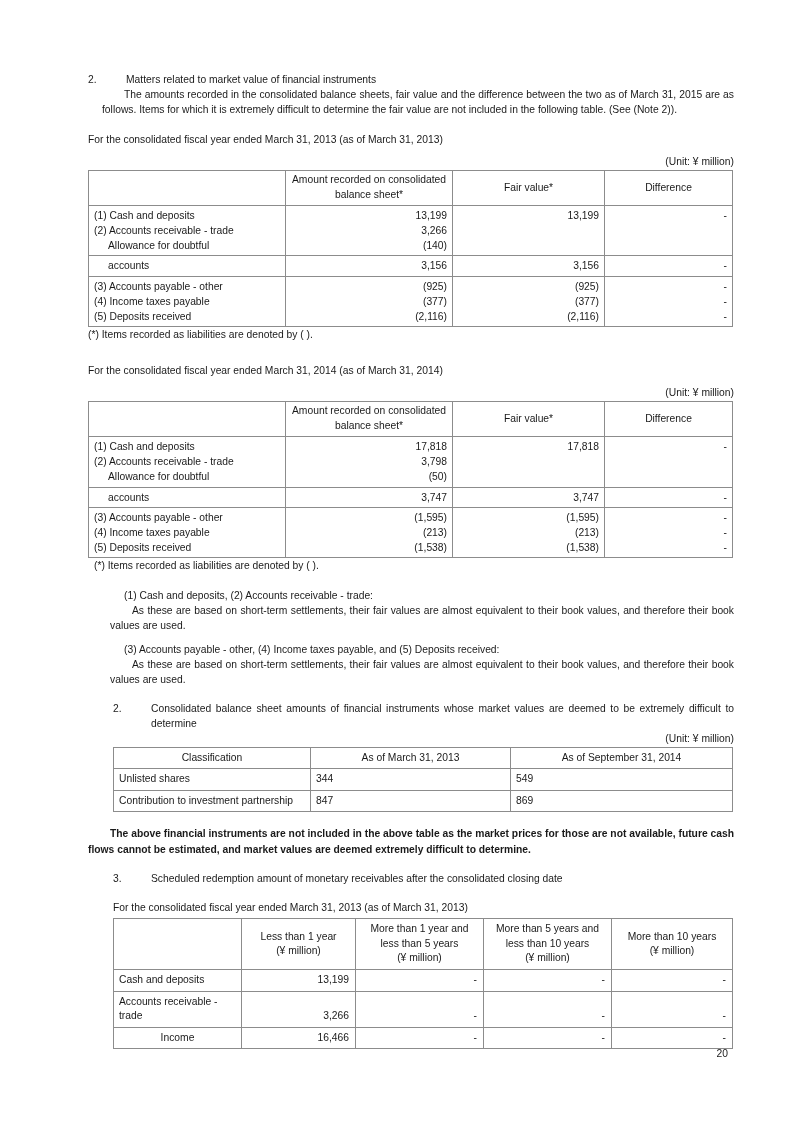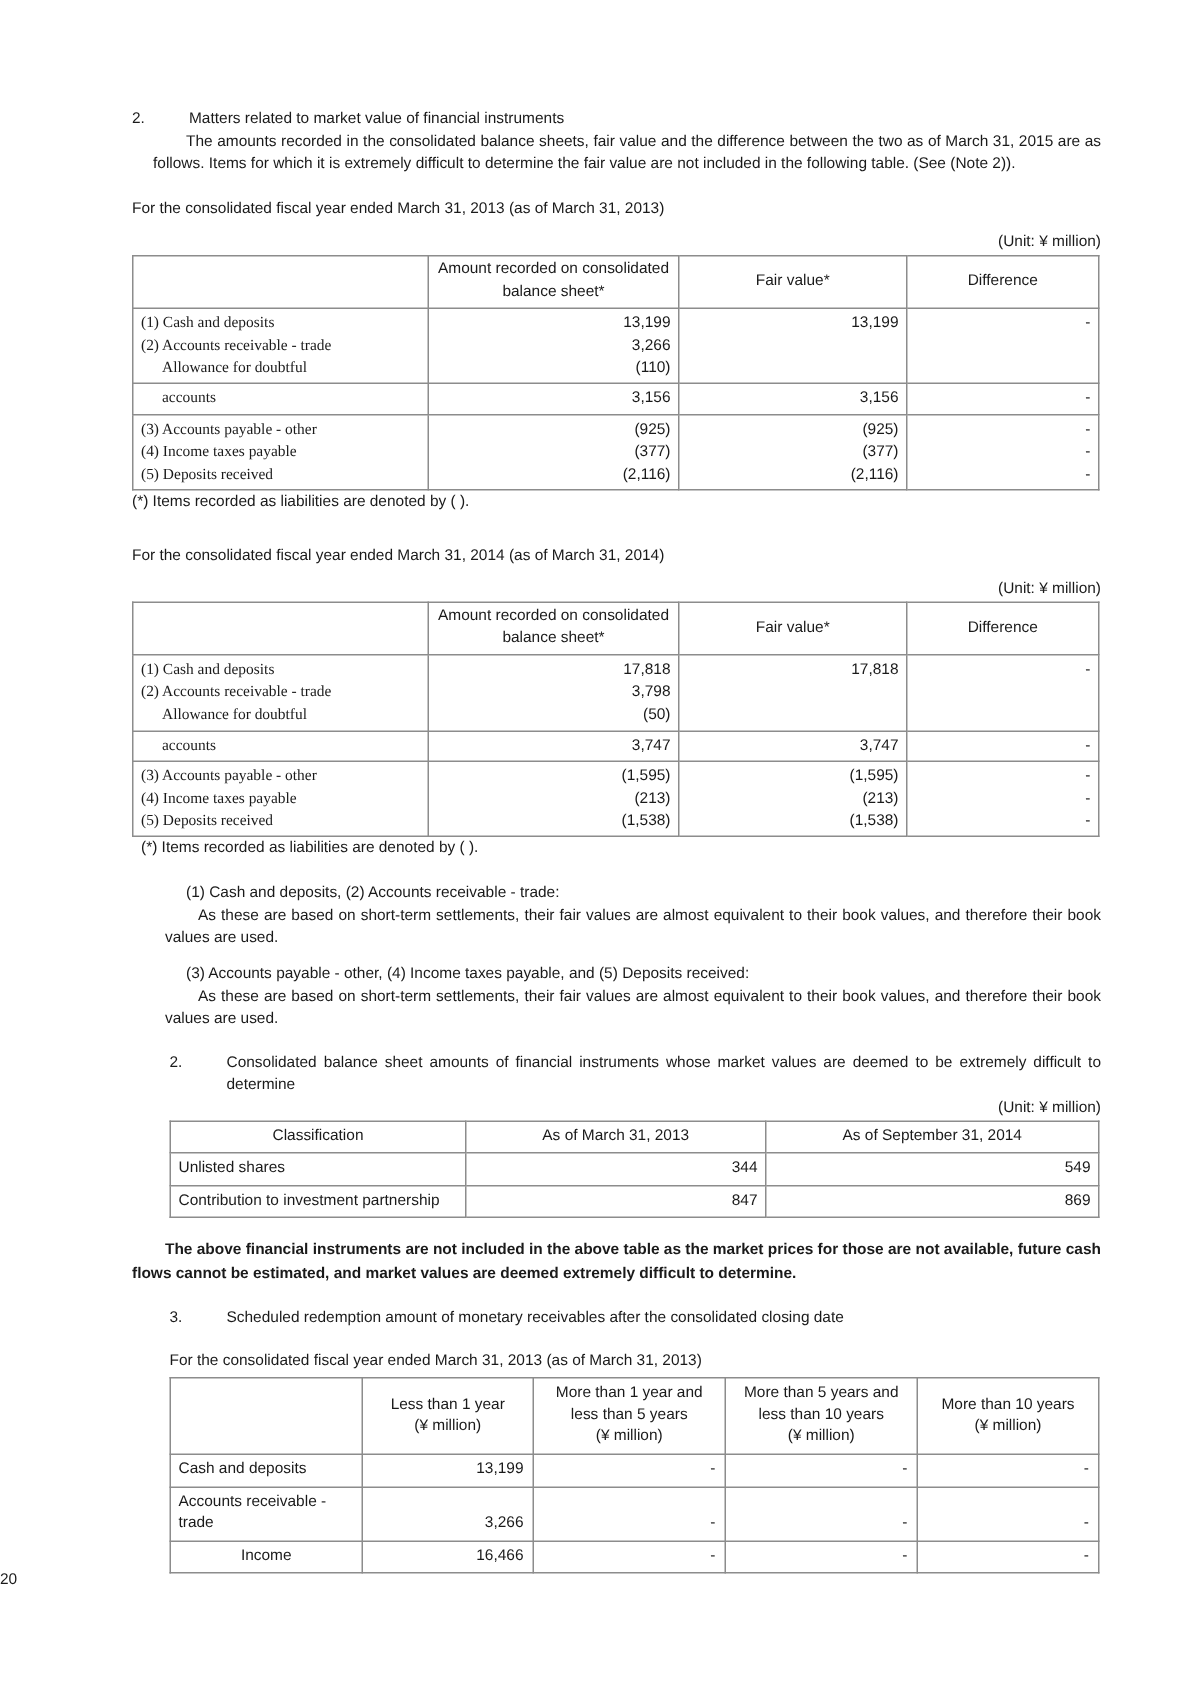--- a/index.html
+++ b/index.html
@@ -89,38 +89,37 @@
   table.fv .col-diff { width: 128px; }
   table.fv td.head {
     text-align: center;
     vertical-align: middle;
     height: 30px;
     padding: 2px 4px;
   }
   table.fv td.itemcell {
     padding: 2px 4px 2px 5px;
     line-height: 15.2px;
-    font-family: Liberation Serif, serif;
   }
   table.fv td.numcell {
     text-align: right;
     padding: 2px 5px 2px 4px;
     line-height: 15.2px;
   }
   .sub-indent { padding-left: 14px; display: block; }
 
   
   table.cls { width: 619px; margin-left: 25px; }
   table.cls .col-c1 { width: 197px; }
   table.cls .col-c2 { width: 200px; }
   table.cls .col-c3 { width: 222px; }
   table.cls td { padding: 3px 5px; }
   table.cls td.head { text-align: center; }
   table.cls td.val {
-    text-align: right;
+    text-align: left;
     vertical-align: bottom;
   }
 
   
   table.red { width: 619px; margin-left: 25px; }
   table.red .col-r1 { width: 128px; }
   table.red .col-r2 { width: 114px; }
   table.red .col-r3 { width: 128px; }
   table.red .col-r4 { width: 128px; }
   table.red .col-r5 { width: 121px; }
@@ -151,21 +150,21 @@
     line-height: 14.6px;
     margin: 1px 0 0 0;
   }
   .note-star.ind { padding-left: 6px; }
 
   .pagenum {
     position: absolute;
     left: 0;
     top: 1048px;
     width: 728px;
-    text-align: left;
+    text-align: right;
     font-size: 10.3px;
   }
 </style>
 </head>
 <body>
 
 <div class="page">
   <div class="content">
 
     <div class="num-item">
@@ -196,21 +195,21 @@
         </tr>
         <tr>
           <td class="itemcell">
             <div>(1) Cash and deposits</div>
             <div>(2) Accounts receivable - trade</div>
             <div class="sub-indent">Allowance for doubtful</div>
           </td>
           <td class="numcell">
             <div>13,199</div>
             <div>3,266</div>
-            <div>(110)</div>
+            <div>(140)</div>
           </td>
           <td class="numcell">
             <div>13,199</div>
           </td>
           <td class="numcell">
             <div>-</div>
           </td>
         </tr>
         <tr>
           <td class="itemcell">

